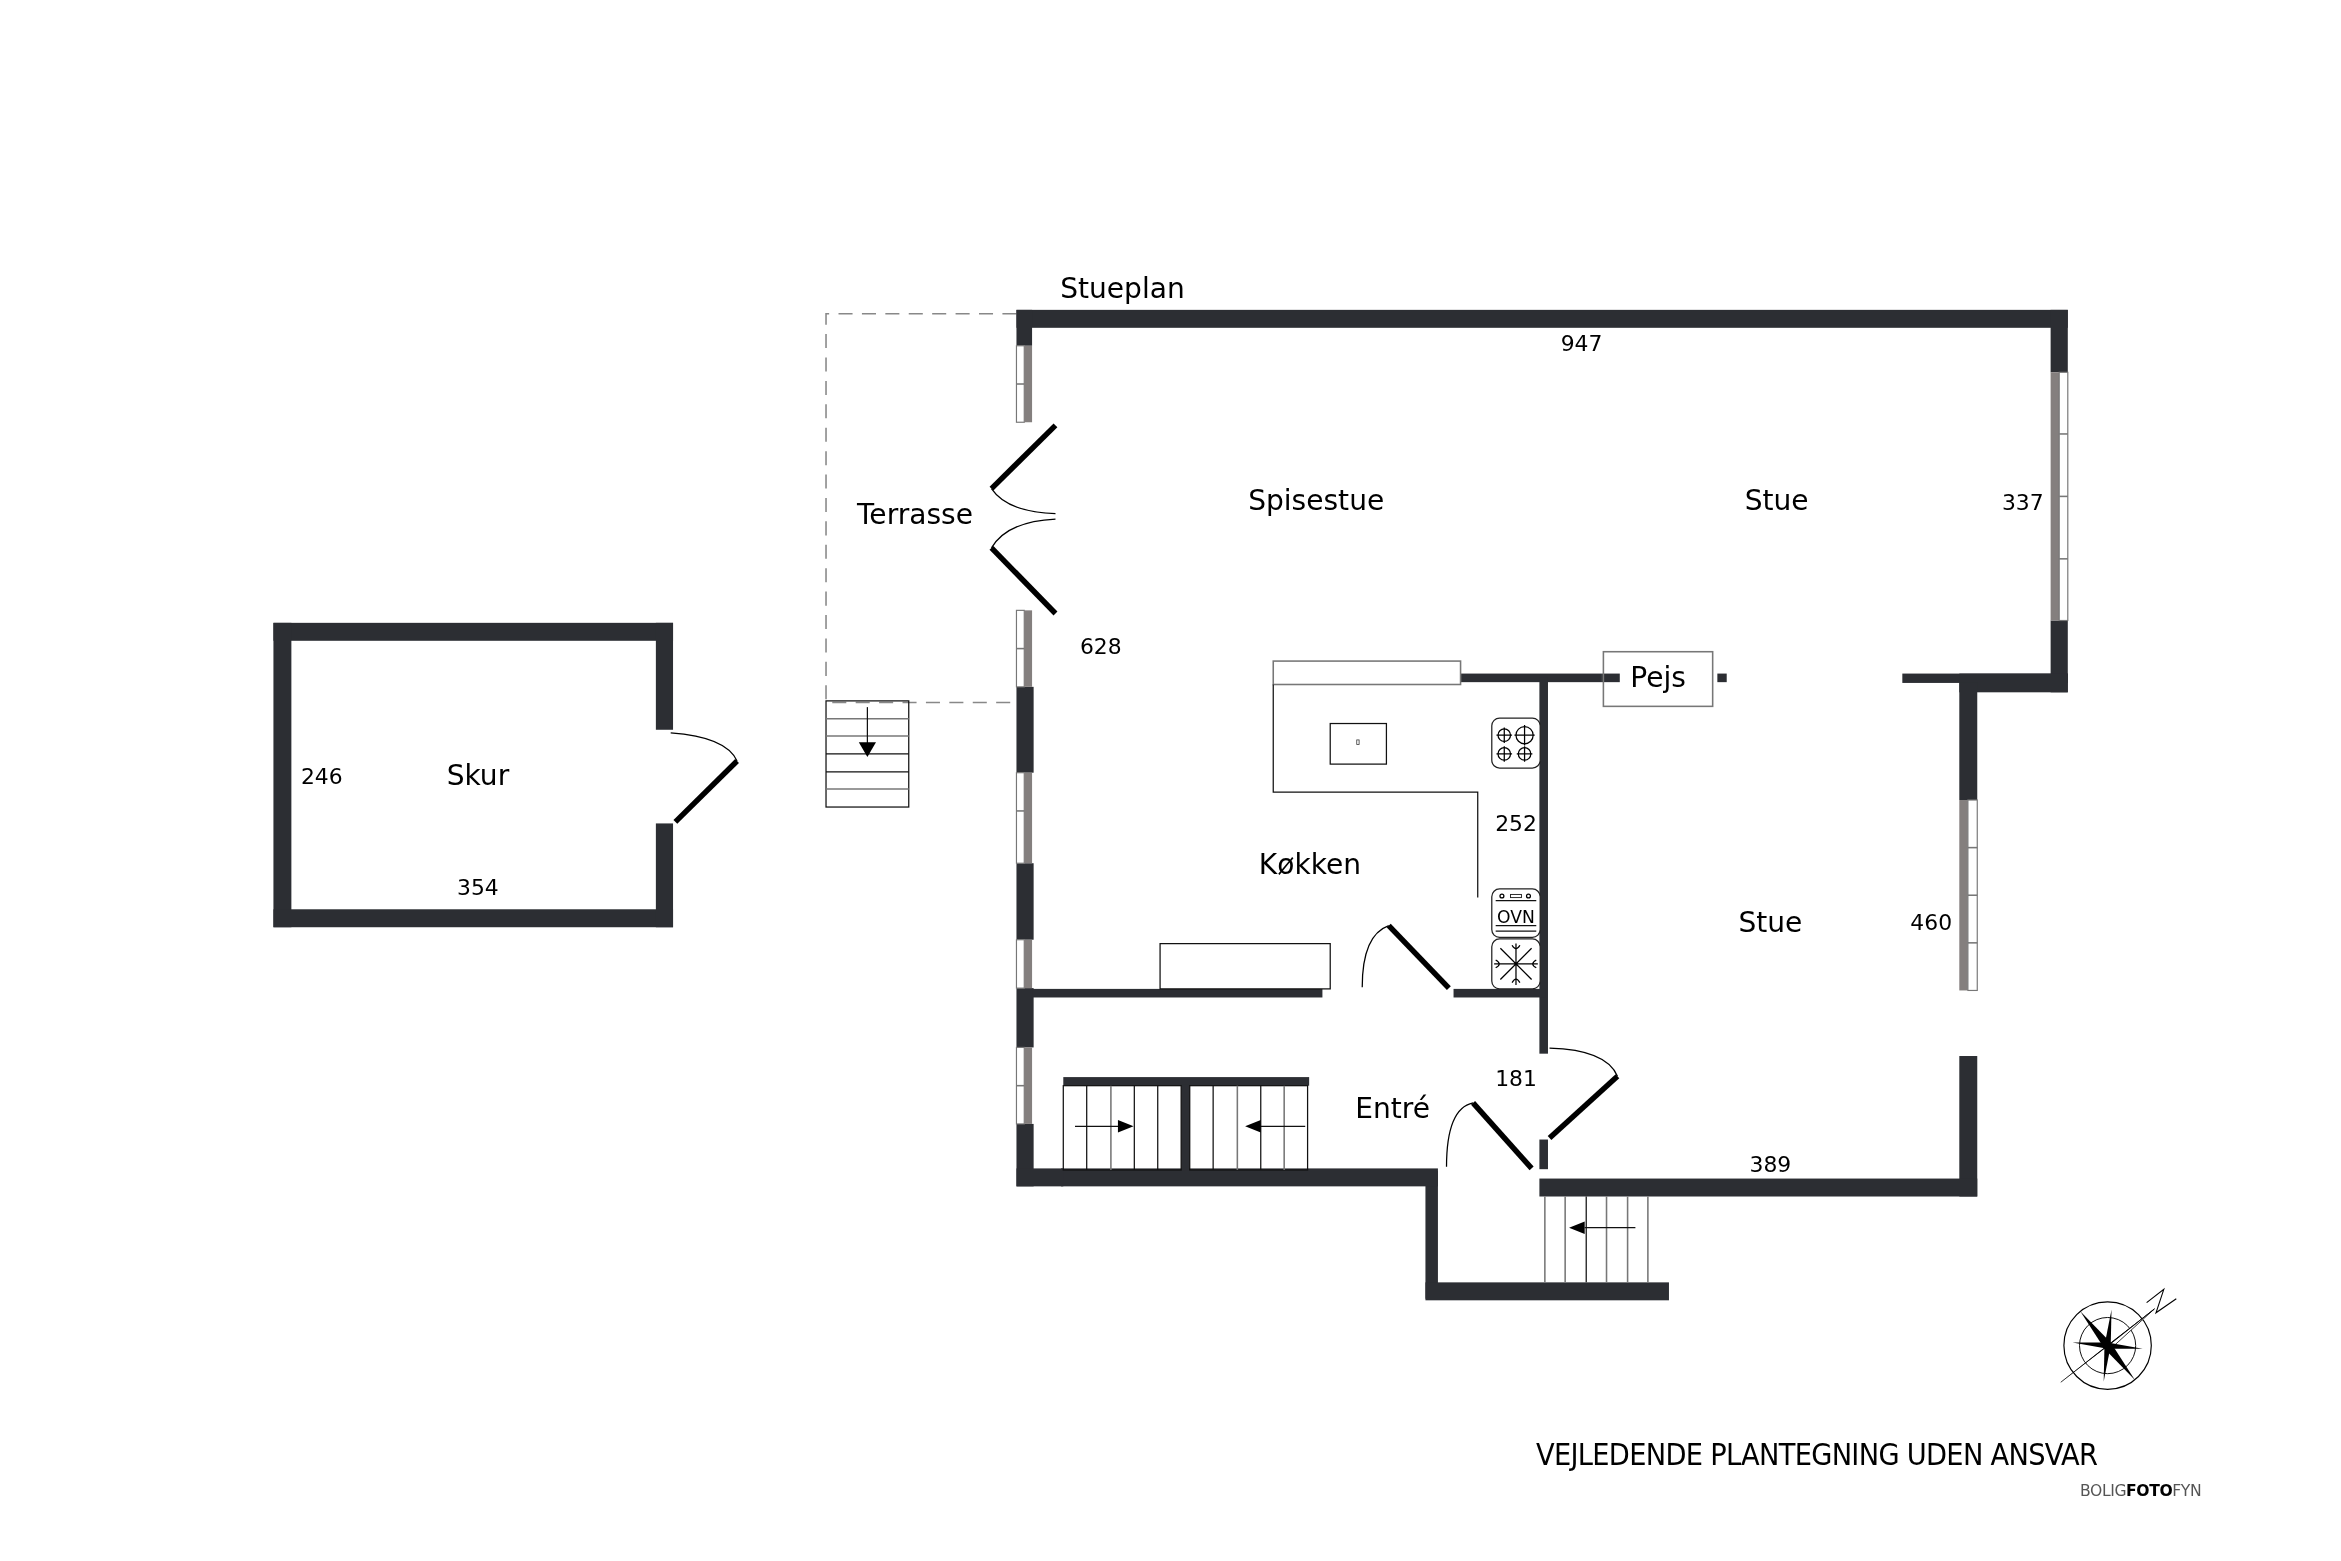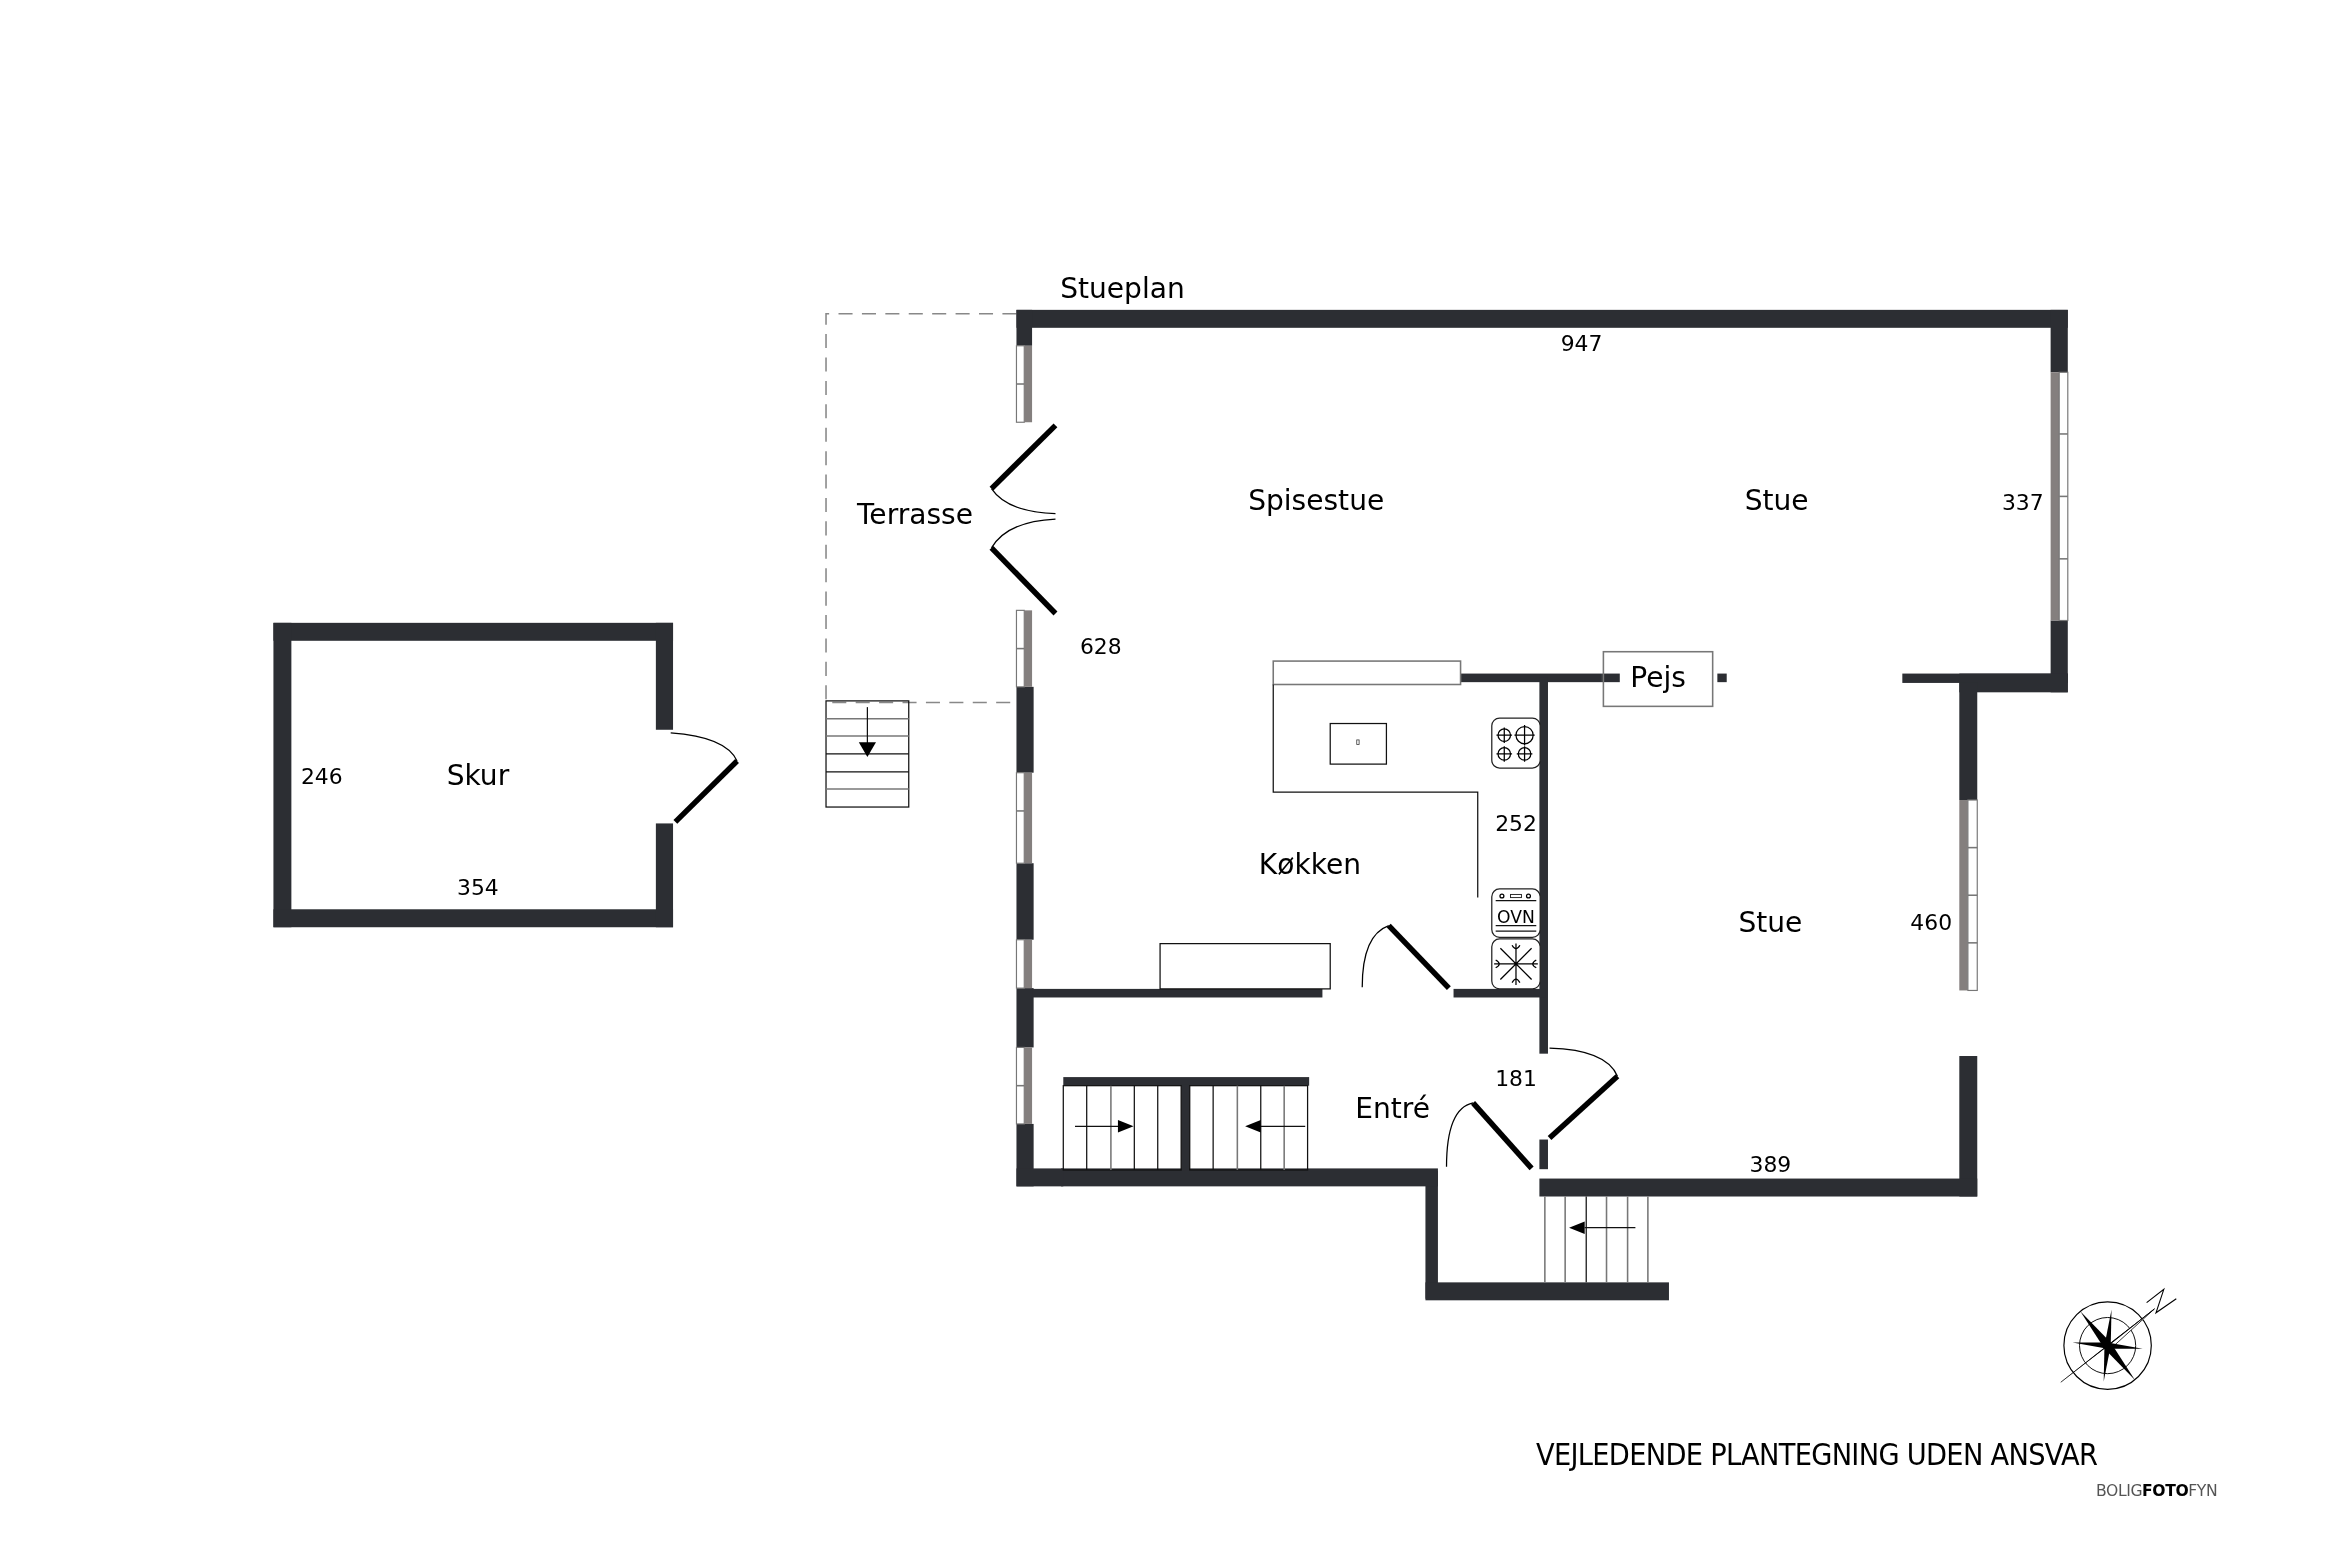--- a/index.html
+++ b/index.html
@@ -10,21 +10,21 @@
   .glass-inner { fill:#847f7e; }
   .thin { fill:none; stroke:#111; stroke-width:1.6; }
   .thin-grey { fill:none; stroke:#777; stroke-width:2; }
   .door-leaf { stroke:#000; stroke-width:7; stroke-linecap:butt; }
   .arc { fill:none; stroke:#000; stroke-width:1.6; }
   .dash { fill:none; stroke:#888; stroke-width:2; stroke-dasharray:18 12; }
   .room-label { font-family:"DejaVu Sans", sans-serif; font-size:36px; fill:#000; }
   .dim-label { font-family:"DejaVu Sans", sans-serif; font-size:28px; fill:#000; }
   .plan-title { font-family:"DejaVu Sans", sans-serif; font-size:36px; fill:#000; }
   .disclaimer { position:absolute; left:1536px; top:1436px; font-family:"DejaVu Sans", sans-serif; font-size:31px; color:#000; letter-spacing:-0.8px; white-space:nowrap; transform:scaleX(0.88); transform-origin:left top; }
-  .brand { position:absolute; left:2080px; top:1482px; font-family:"DejaVu Sans", sans-serif; font-size:15.6px; color:#555; white-space:nowrap; letter-spacing:-0.4px;margin-left:16px; }
+  .brand { position:absolute; left:2080px; top:1482px; font-family:"DejaVu Sans", sans-serif; font-size:15.6px; color:#555; white-space:nowrap; letter-spacing:-0.4px; }
   .brand b { color:#000; font-weight:bold; }
   .fixture { fill:#fff; stroke:#222; stroke-width:1.6; }
 </style>
 </head>
 <body>
 
 <svg id="plan" viewBox="0 0 3000 2000" xmlns="http://www.w3.org/2000/svg">
 
   <g>
     <path class="dash" d="M1302 402 L1058 402 L1058 900 L1302 900"></path>

